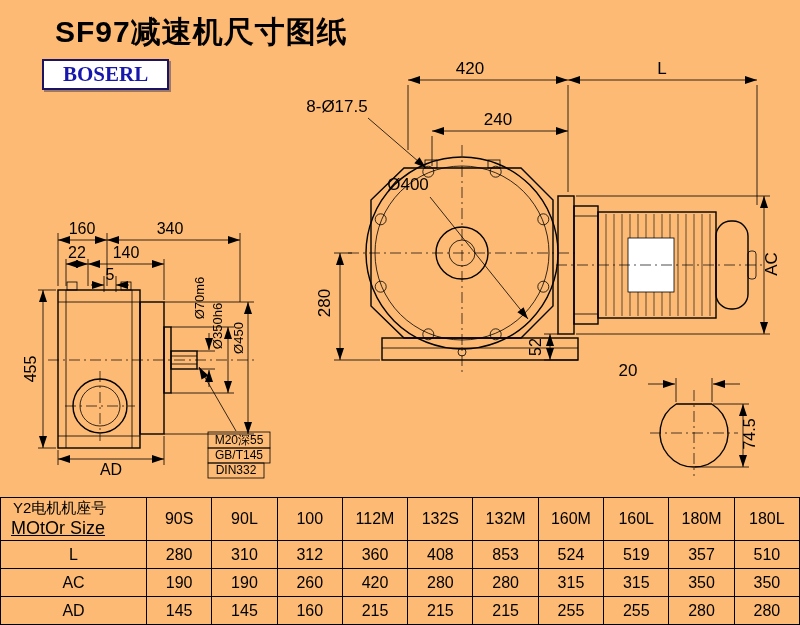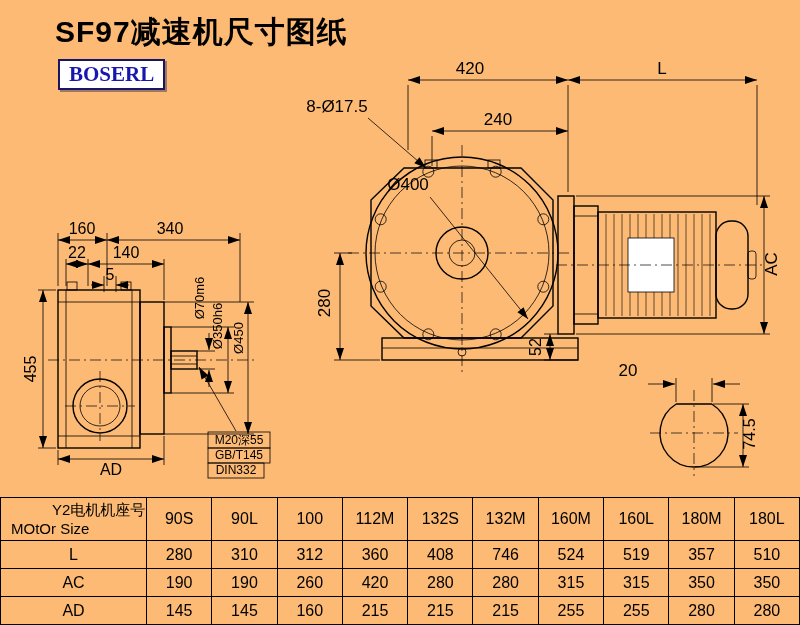--- a/index.html
+++ b/index.html
@@ -1,40 +1,40 @@
 <!DOCTYPE html>
 <html><head>
 <meta charset="utf-8">
 <style>
   html,body{margin:0;padding:0;background:#fff;}
   .page{position:relative;width:800px;height:625px;background:#fdba74;overflow:hidden;
         font-family:"Liberation Sans",sans-serif;color:#000;}
   .title{position:absolute;left:55px;top:12px;font-size:30px;font-weight:bold;letter-spacing:1px;}
-  .brand{position:absolute;left:58px;top:59px;border:2px solid #1b1464;padding:1px 9px;
+  .brand{position:absolute;left:42px;top:59px;border:2px solid #1b1464;padding:1px 19px;
          color:#1717ad;font-family:"Liberation Serif",serif;font-size:21px;font-weight:bold;
          box-shadow:2px 2px 0 rgba(40,40,80,.45);background:#fff;}
   svg{position:absolute;left:0;top:0;}
   .ol{fill:none;stroke:#000;stroke-width:1.4}
   .th{fill:none;stroke:#000;stroke-width:.8}
   .fin{fill:none;stroke:#000;stroke-width:.6}
   .cl{fill:none;stroke:#000;stroke-width:.7;stroke-dasharray:11 4 2 4}
   .dim{fill:none;stroke:#000;stroke-width:.8;marker-start:url(#ar);marker-end:url(#ar)}
   .lead{fill:none;stroke:#000;stroke-width:.8;marker-end:url(#ar)}
   .dt{font-family:"Liberation Sans",sans-serif;font-size:16px;fill:#000;text-anchor:middle}
   .big{font-size:17px}
   .dts{font-size:13px}
   .dtn{font-size:12px}
   .spec{position:absolute;left:0;top:497px;width:800px;height:128px;border-collapse:collapse;
         table-layout:fixed;}
   .spec td{border:1px solid #000;text-align:center;font-size:16px;padding:0;vertical-align:middle;}
   .spec tr.hdr td{height:42px;}
   .spec tr.row td{height:27px;}
   .spec .first{text-align:left;}
-  .spec .cn{font-size:15px;padding-left:12px;margin-left:39px;}
-  .spec .en{font-size:15px;margin-left:10px;display:inline-block;}
+  .spec .cn{font-size:15px;padding-left:12px;}
+  .spec .en{font-size:18px;margin-left:10px;text-decoration:underline;display:inline-block;}
 </style>
 </head>
 <body>
 
 <div class="page">
 
   <div class="title">SF97减速机尺寸图纸</div>
   <div class="brand">BOSERL</div>
 
   <svg width="800" height="497" viewBox="0 0 800 497">
@@ -259,21 +259,21 @@
       <td>180M</td>
       <td>180L</td>
     </tr>
     <tr class="row">
       <td>L</td>
       <td>280</td>
       <td>310</td>
       <td>312</td>
       <td>360</td>
       <td>408</td>
-      <td>746</td>
+      <td>853</td>
       <td>524</td>
       <td>519</td>
       <td>357</td>
       <td>510</td>
     </tr>
     <tr class="row">
       <td>AC</td>
       <td>190</td>
       <td>190</td>
       <td>260</td>

